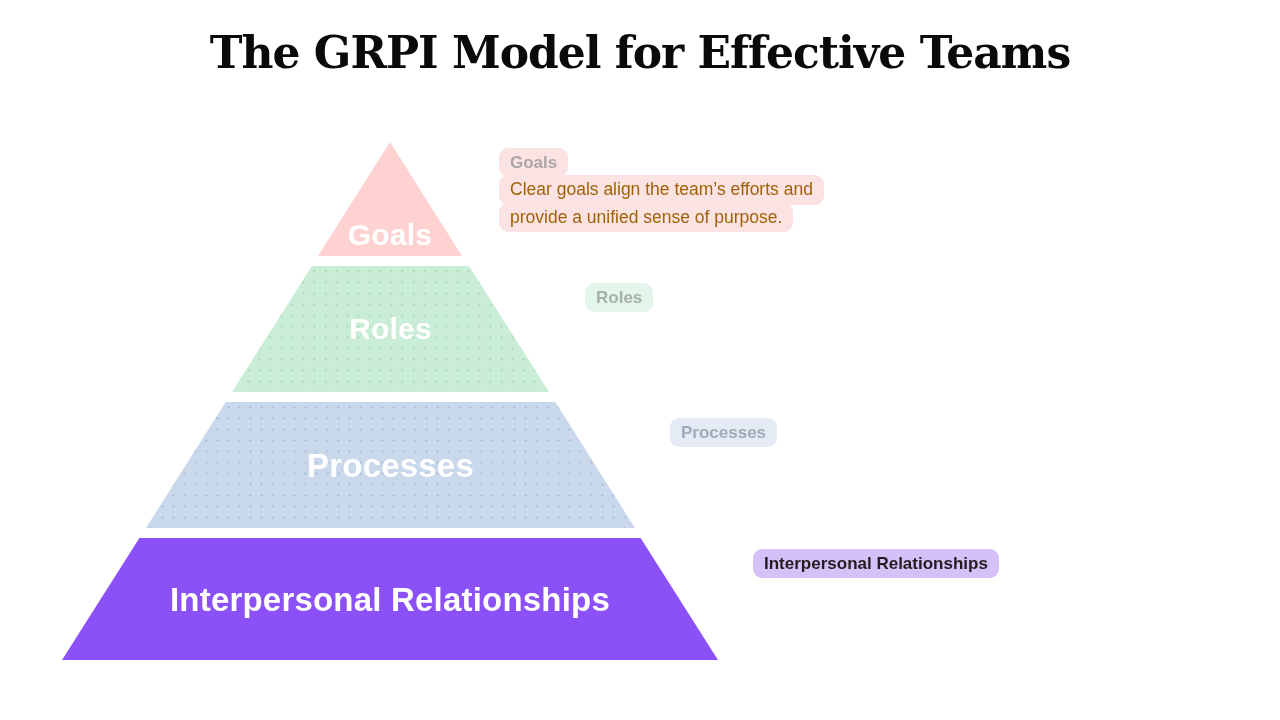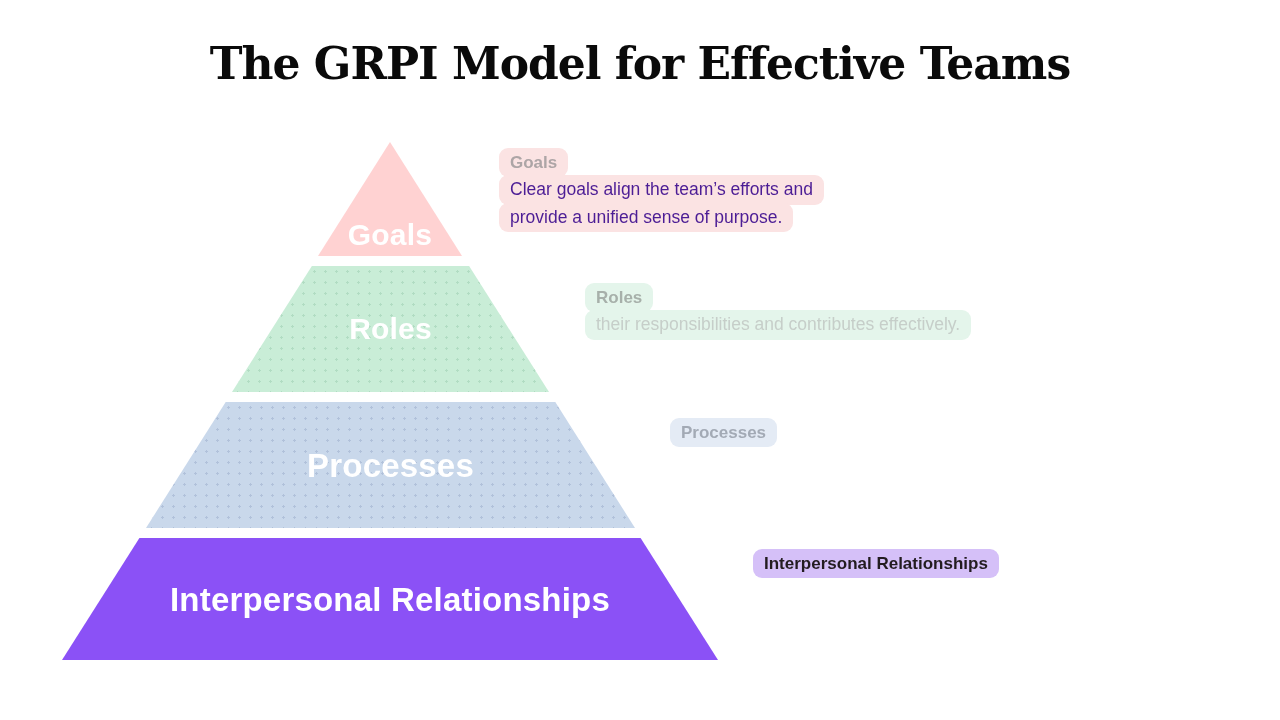--- a/index.html
+++ b/index.html
@@ -5,21 +5,21 @@
   html,body{margin:0;padding:0;}
   body{
     width:1280px;height:720px;background:#ffffff;overflow:hidden;
     font-family:"Liberation Sans","DejaVu Sans",sans-serif;
     position:relative;
   }
   .stage{position:absolute;inset:0;width:1280px;height:720px;}
 
   
   .page-title{
-    position:absolute;left:0;top:38px;width:1280px;margin:0;
+    position:absolute;left:0;top:27px;width:1280px;margin:0;
     text-align:center;
     font-family:"DejaVu Serif","Liberation Serif",serif;
     font-weight:700;font-size:44px;letter-spacing:-1px;color:#0a0a0a;
   }
 
   
   .level{position:absolute;display:flex;align-items:center;justify-content:center;}
   .level-label{
     color:#ffffff;font-weight:700;text-align:center;line-height:1;
     letter-spacing:0.2px;
@@ -66,21 +66,21 @@
   
   .callout{position:absolute;}
   .chip{
     display:block;width:fit-content;white-space:nowrap;
     padding:3px 11px;border-radius:9px;margin-top:-2px;
     font-size:17.5px;line-height:1.35;
   }
   .chip-title{font-weight:700;font-size:17px;padding:4px 11px 2px 11px;margin-top:0;}
 
   .callout-goals{left:499px;top:148px;}
-  .callout-goals .chip{background:#fbe3e3;color:#4c1d95;}
+  .callout-goals .chip{background:#fbe3e3;color:#a16207;}
   .callout-goals .chip-title{color:#ada5a6;}
 
   .callout-roles{left:585px;top:283px;}
   .callout-roles .chip{background:#e4f5eb;color:#c6cec9;}
   .callout-roles .chip-title{color:#a7b0aa;}
 
   .callout-processes{left:670px;top:418px;}
   .callout-processes .chip{background:#e4ebf5;color:#c4cad3;}
   .callout-processes .chip-title{color:#a3aab5;}
 
@@ -111,21 +111,20 @@
   </div>
 
   <div class="callout callout-goals">
     <span class="chip chip-title">Goals</span>
     <span class="chip">Clear goals align the team’s efforts and</span>
     <span class="chip">provide a unified sense of purpose.</span>
   </div>
 
   <div class="callout callout-roles">
     <span class="chip chip-title">Roles</span>
-    <span class="chip">their responsibilities and contributes effectively.</span>
   </div>
 
   <div class="callout callout-processes">
     <span class="chip chip-title">Processes</span>
   </div>
 
   <div class="callout callout-interpersonal">
     <span class="chip chip-title">Interpersonal Relationships</span>
   </div>
 

